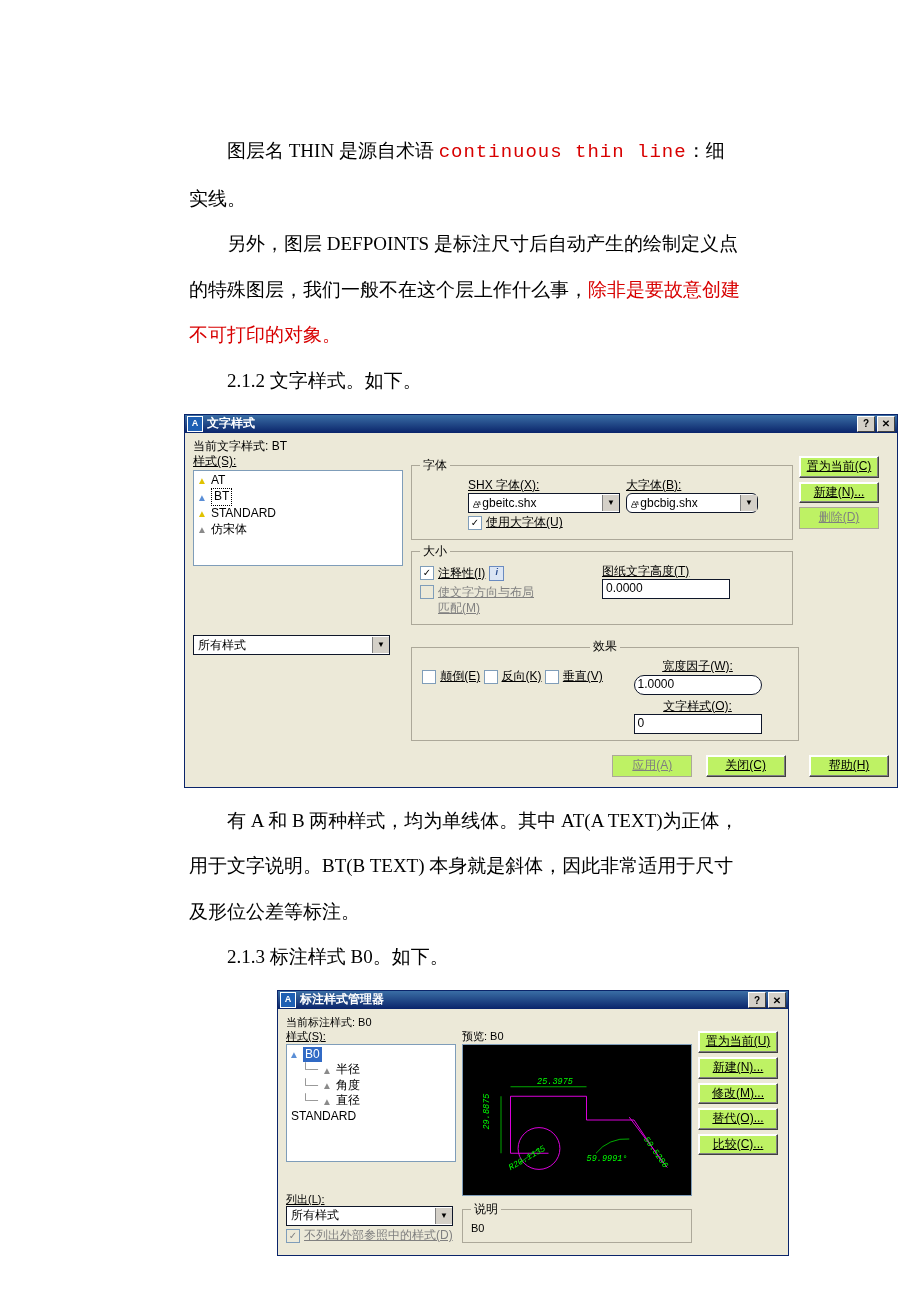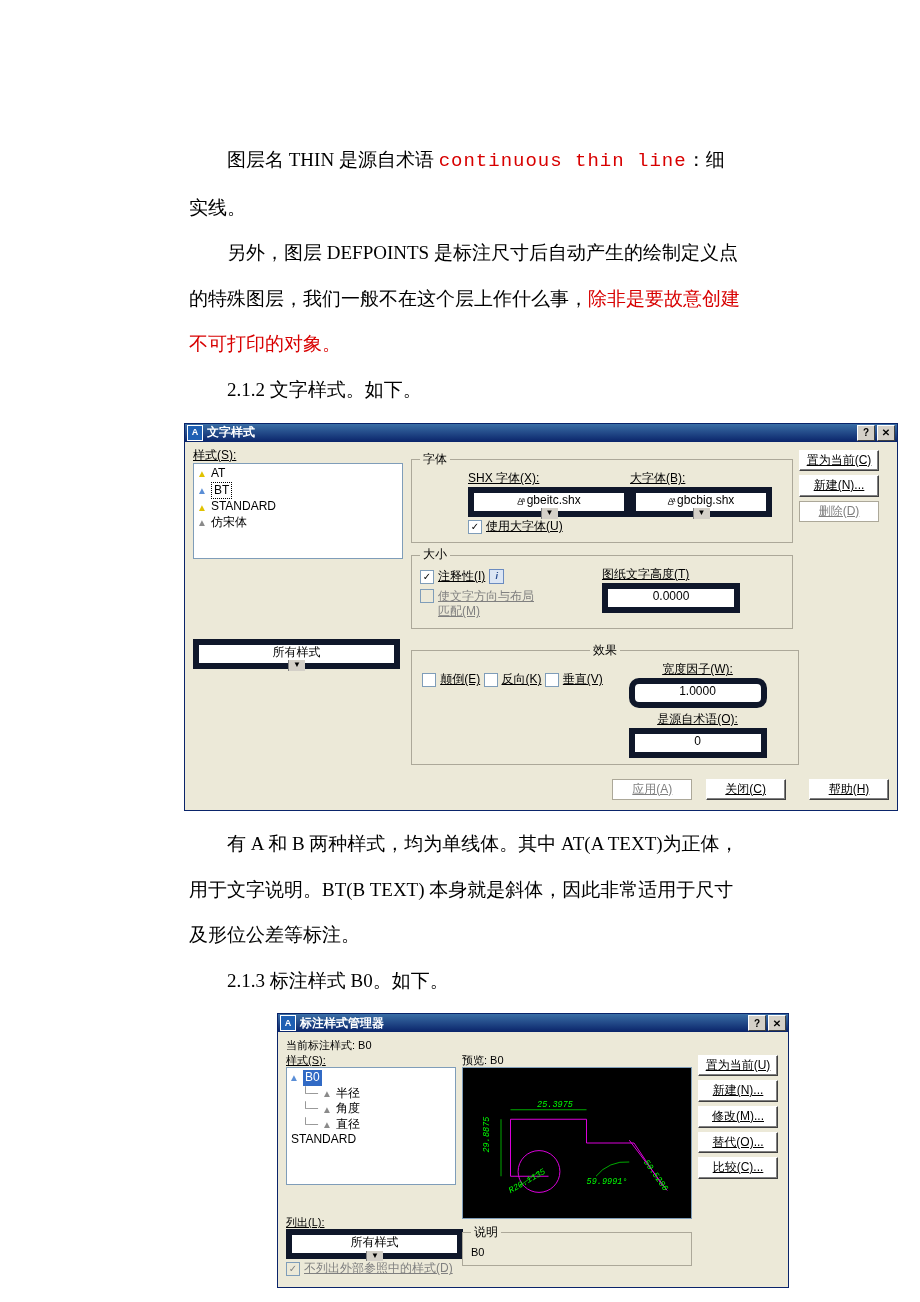--- a/index.html
+++ b/index.html
@@ -5,21 +5,21 @@
   body {
     margin: 0;
     background: #fff;
     font-family: "SimSun", serif;
     font-size: 19px;
     line-height: 2.4;
     color: #000;
   }
   .page {
     width: 782px;
-    margin: 17px auto;
+    margin: 8px auto;
     padding: 120px 110px 0 120px;
     box-sizing: border-box;
   }
   .indent { text-indent: 2em; margin: 0; }
   .red { color: #d80000; }
   .mono { font-family: "Courier New", monospace; letter-spacing: 1px; }
 
   .dlg {
     font-family: "SimSun", sans-serif;
     font-size: 12px;
@@ -53,37 +53,37 @@
 
   fieldset {
     border: 1px solid #aca899;
     margin: 4px 0;
     padding: 4px 8px 6px 8px;
   }
   legend { padding: 0 3px; font-size:12px; }
 
   .win-btn {
     display:inline-block;
-    background:#ffffff;
+    background:#bef264;
     border:1px solid #fff;
     border-right-color:#404040;
     border-bottom-color:#404040;
     box-shadow: inset -1px -1px #808080, inset 1px 1px #fff;
     padding: 2px 6px;
     text-align:center;
     font-size:12px;
     min-width: 66px;
     margin: 2px 0;
   }
   .win-btn.disabled { color:#808080; box-shadow:none; border:1px solid #aca899; }
 
   .combo, .textbox {
     display:inline-flex; align-items:center;
-    background:#fff; border:6px solid #0f172a;
-    height:18px; font-size:12px;flex-direction:column;
+    background:#fff; border:1px solid #0f172a;
+    height:18px; font-size:12px;
   }
   .combo .val { padding:0 4px; flex:1; white-space:nowrap; }
   .combo .arrow {
     width:16px; height:16px; background:#d4d0c8;
     border-left:1px solid #808080;
     display:flex;align-items:center;justify-content:center;font-size:8px;
   }
   .textbox { padding:0 3px; }
 
   .chk { display:inline-flex; align-items:center; gap:4px; font-size:12px; margin:2px 0;}
@@ -146,20 +146,21 @@
 
   <div class="dlg" style="width:712px;">
     <div class="titlebar">
       <span class="t-icon">A</span>
       <span>文字样式</span>
       <span class="spacer"></span>
       <span class="tbtn">?</span>
       <span class="tbtn">✕</span>
     </div>
     <div class="dlg-body">
+      <div>当前文字样式:  BT</div>
       <div class="row">
         <div style="width:210px;">
           <div><span class="u">样式(S):</span></div>
           <div class="style-list">
             <div class="item">
                 <span class="tri tri-y">▲</span>
                 <span class="txt">AT</span>
               </div>
             <div class="item sel">
                 <span class="tri tri-b">▲</span>
@@ -185,21 +186,21 @@
                   <span class="val"><span style="font-size:9px">A̲ͣ</span> <span>gbeitc.shx</span></span>
                     <span class="arrow">▼</span>
                 </div>
                 <div class="chk">
                     <span class="chkbox">✓</span>
                     <span class="u">使用大字体(U)</span>
                   </div>
               </div>
               <div style="width:50%;">
                 <div class="u">大字体(B):</div>
-                <div class="combo" style="width:130px;">
+                <div class="combo" style="width:130px;border-radius:6px;">
                   <span class="val"><span style="font-size:9px">A̲ͣ</span> <span>gbcbig.shx</span></span>
                     <span class="arrow">▼</span>
                 </div>
               </div>
             </div>
           </fieldset>
           <fieldset>
             <legend>大小</legend>
             <div class="row">
               <div style="width:50%;">
@@ -249,21 +250,21 @@
                     <span class="u">反向(K)</span>
                   </div>
                 <div class="chk" style="margin-top:10px;">
                     <span class="chkbox"></span>
                     <span class="u">垂直(V)</span>
                   </div>
               </div>
               <div style="width:50%;">
                 <div class="u">宽度因子(W):</div>
                 <div class="textbox" style="width:120px;border-radius:10px;">1.0000</div>
-                <div class="u" style="margin-top:4px;">是源自术语(O):</div>
+                <div class="u" style="margin-top:4px;">文字样式(O):</div>
                 <div class="textbox" style="width:120px;">0</div>
               </div>
             </div>
           </fieldset>
         </div>
         <div style="width:90px;"></div>
       </div>
 
       <div style="text-align:right; margin-top:8px;">
         <span class="win-btn disabled"><span class="u">应用(A)</span></span>

